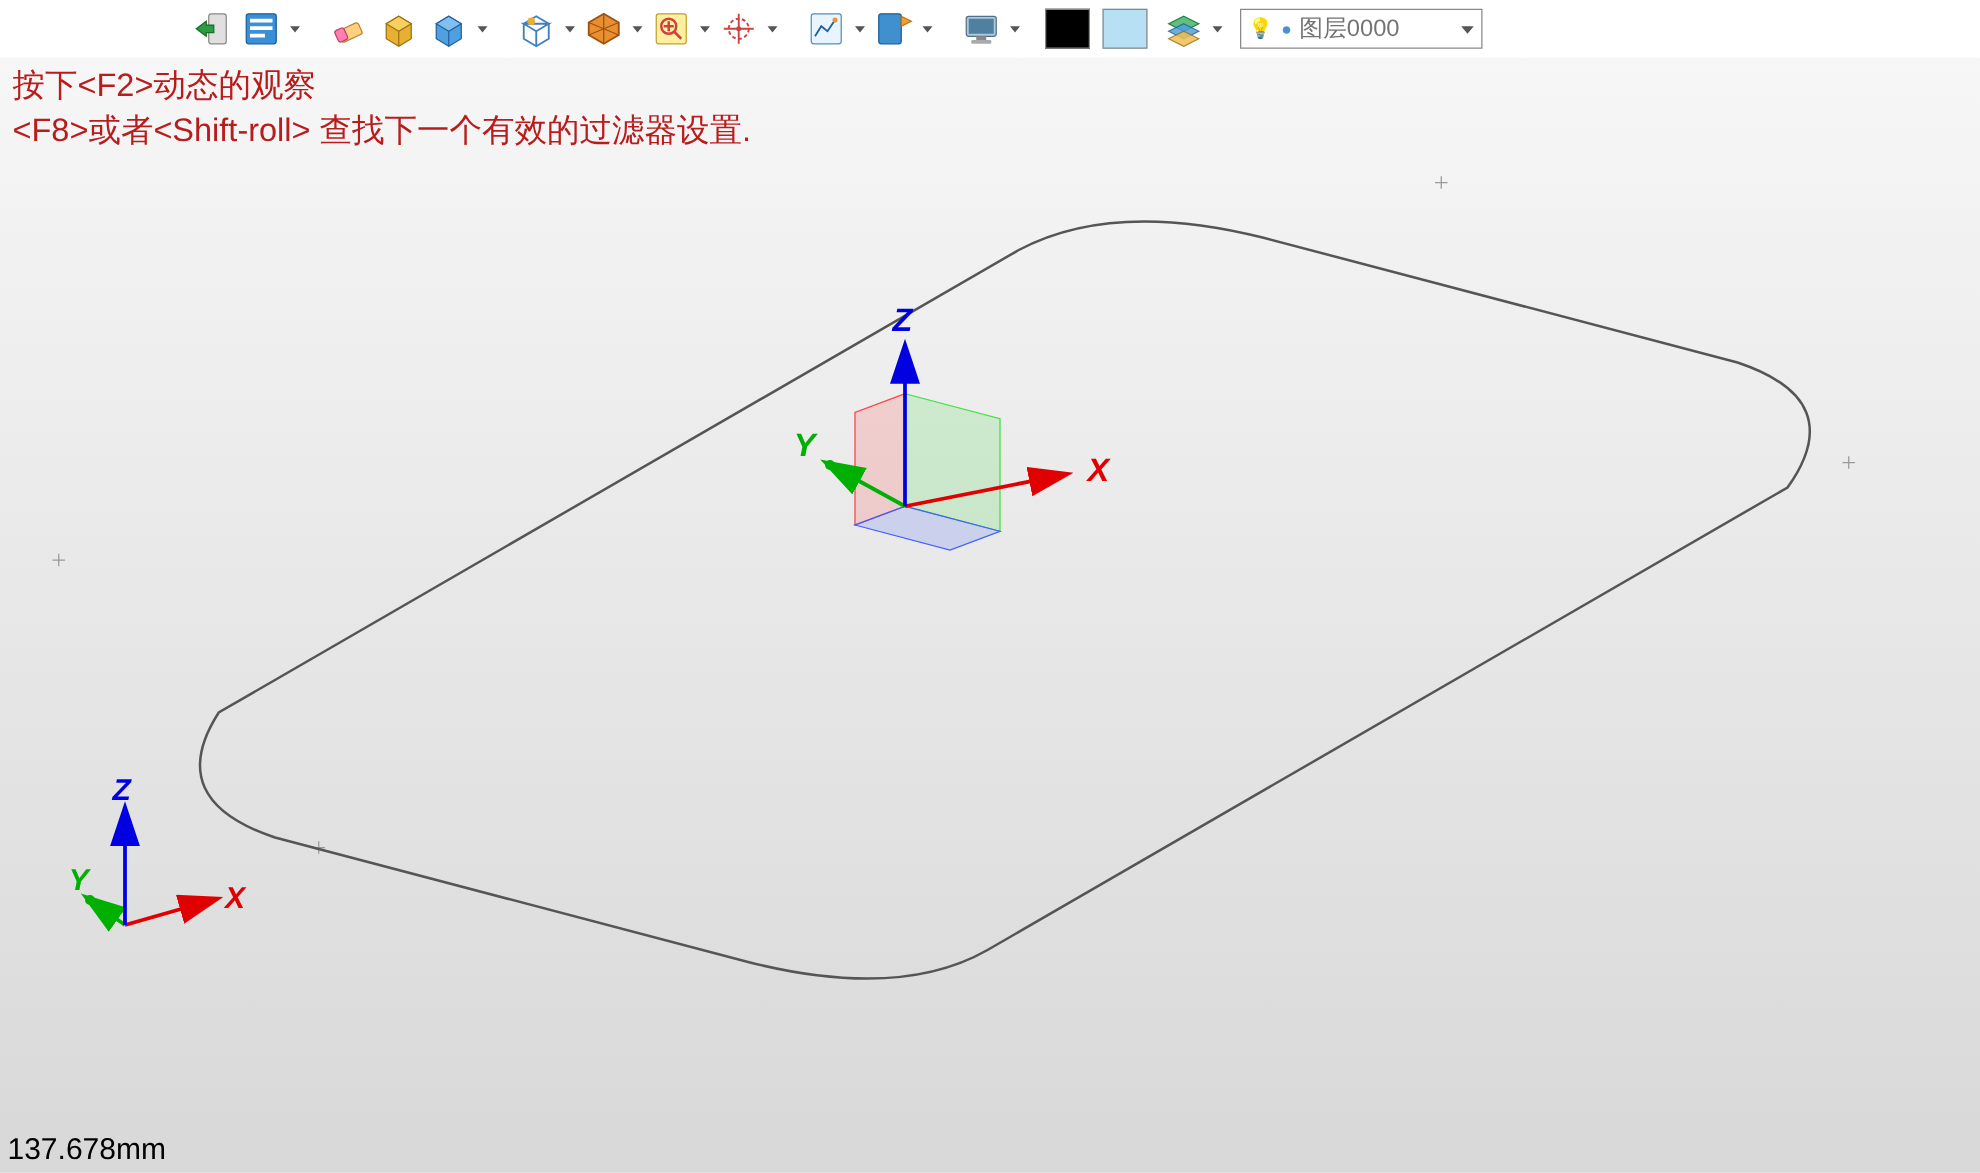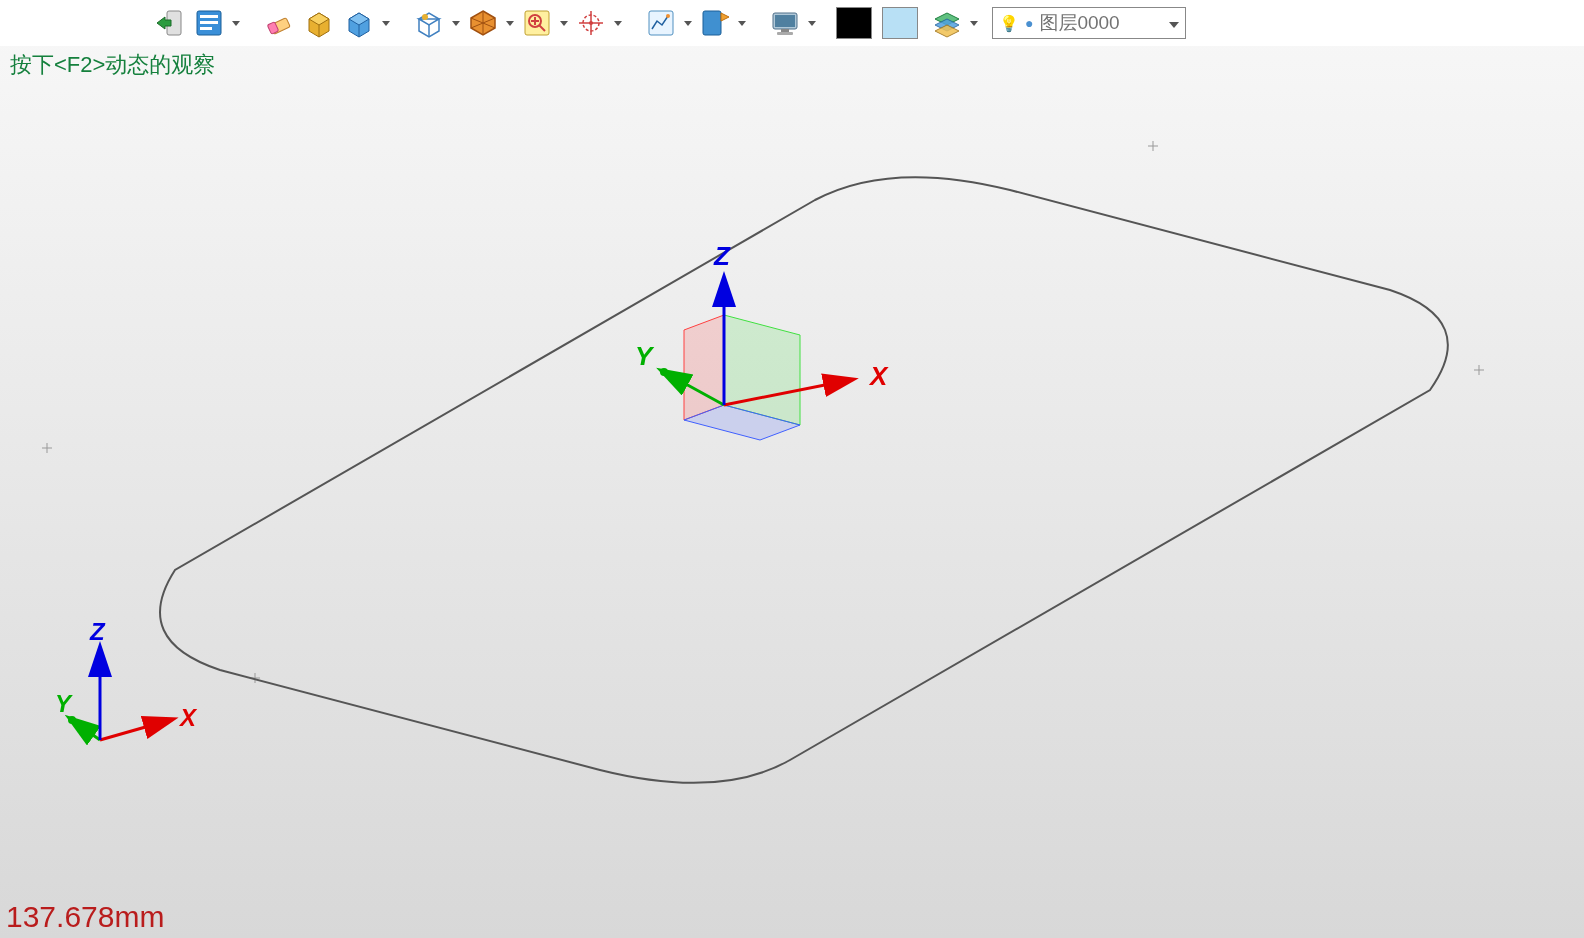--- a/index.html
+++ b/index.html
@@ -74,39 +74,39 @@
     content: "";
     display: inline-block;
     border-left: 5px solid transparent;
     border-right: 5px solid transparent;
     border-top: 6px solid #555;
   }
   .hints {
     position: absolute;
     top: 50px;
     left: 10px;
-    font-size: 22px;
-    color: #15803d;
+    font-size: 26px;
+    color: #b91c1c;
     line-height: 1.4;
     z-index: 5;
   }
   .viewport-svg {
     position: absolute;
     top: 0;
     left: 0;
     width: 1584px;
     height: 938px;
     z-index: 1;
   }
   .status {
     position: absolute;
     left: 6px;
     bottom: 4px;
-    font-size: 30px;
-    color: #b91c1c;
+    font-size: 24px;
+    color: #000000;
     z-index: 5;
   }
 </style>
 </head>
 <body>
 
 <div class="toolbar">
 
   <div class="tb-item">
     <svg viewBox="0 0 32 32">
@@ -244,20 +244,21 @@
   <div class="layer-box">
     <span class="bulb">💡</span>
     <span style="color:#4a90d0;font-size:14px;">●</span>
     <span class="txt">图层0000</span>
     <span class="larrow"></span>
   </div>
 </div>
 
 <div class="hints">
   <div>按下&lt;F2&gt;动态的观察</div>
+  <div> &lt;F8&gt;或者&lt;Shift-roll&gt; 查找下一个有效的过滤器设置.</div>
 </div>
 
 <svg class="viewport-svg" viewBox="0 0 1584 938">
   <defs>
     <marker id="arrR" markerWidth="12" markerHeight="12" refX="9" refY="4" orient="auto">
       <polygon points="0,0 12,4 0,8" fill="#e00000"></polygon>
     </marker>
     <marker id="arrG" markerWidth="12" markerHeight="12" refX="9" refY="4" orient="auto">
       <polygon points="0,0 12,4 0,8" fill="#00b000"></polygon>
     </marker>

